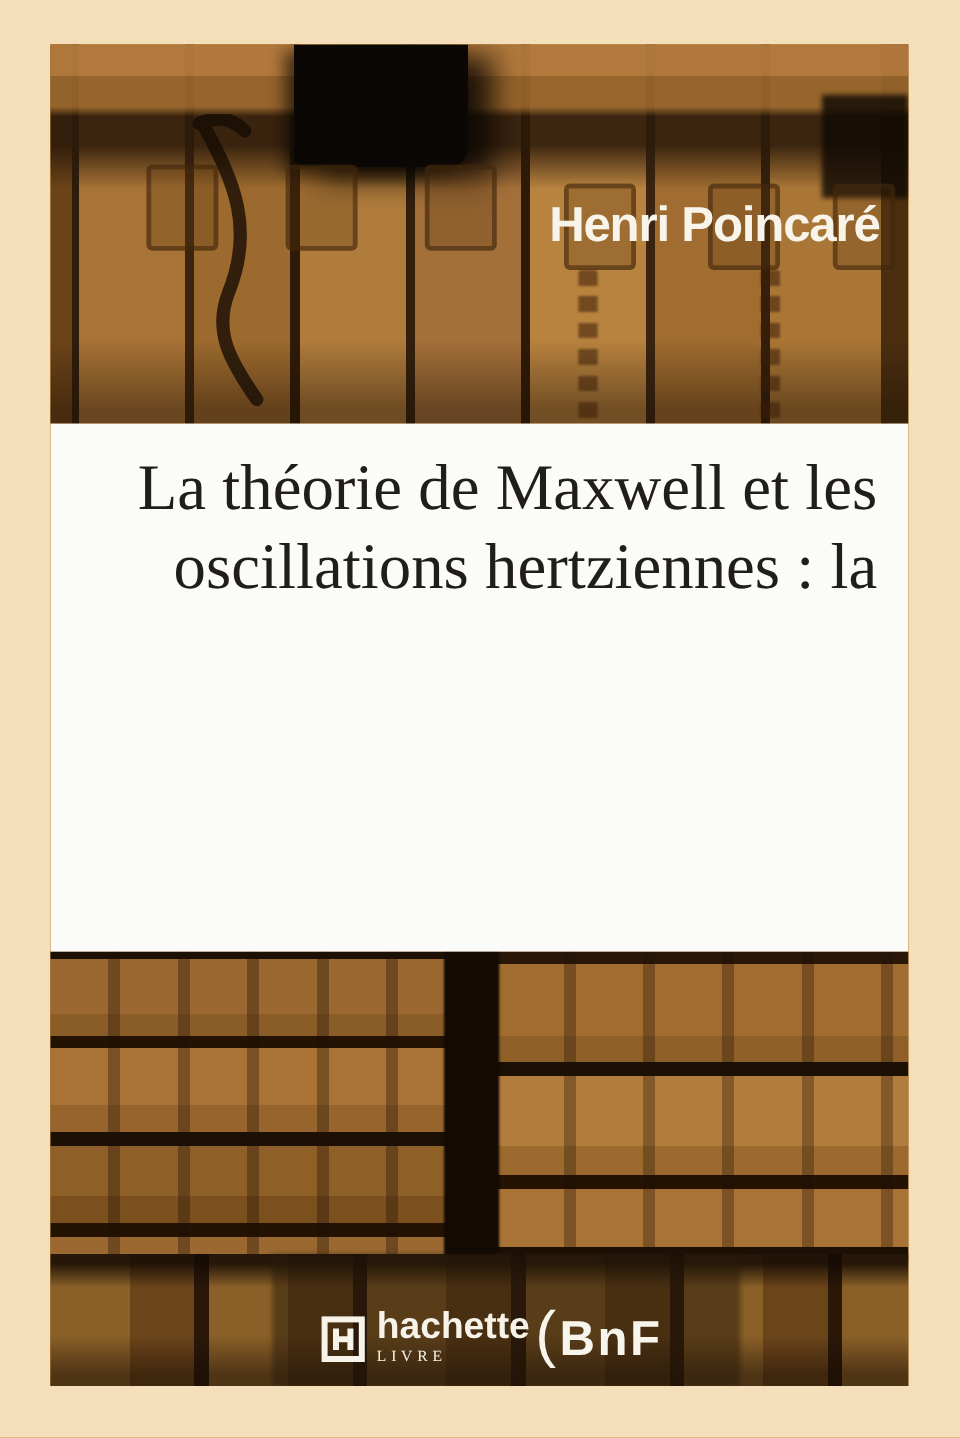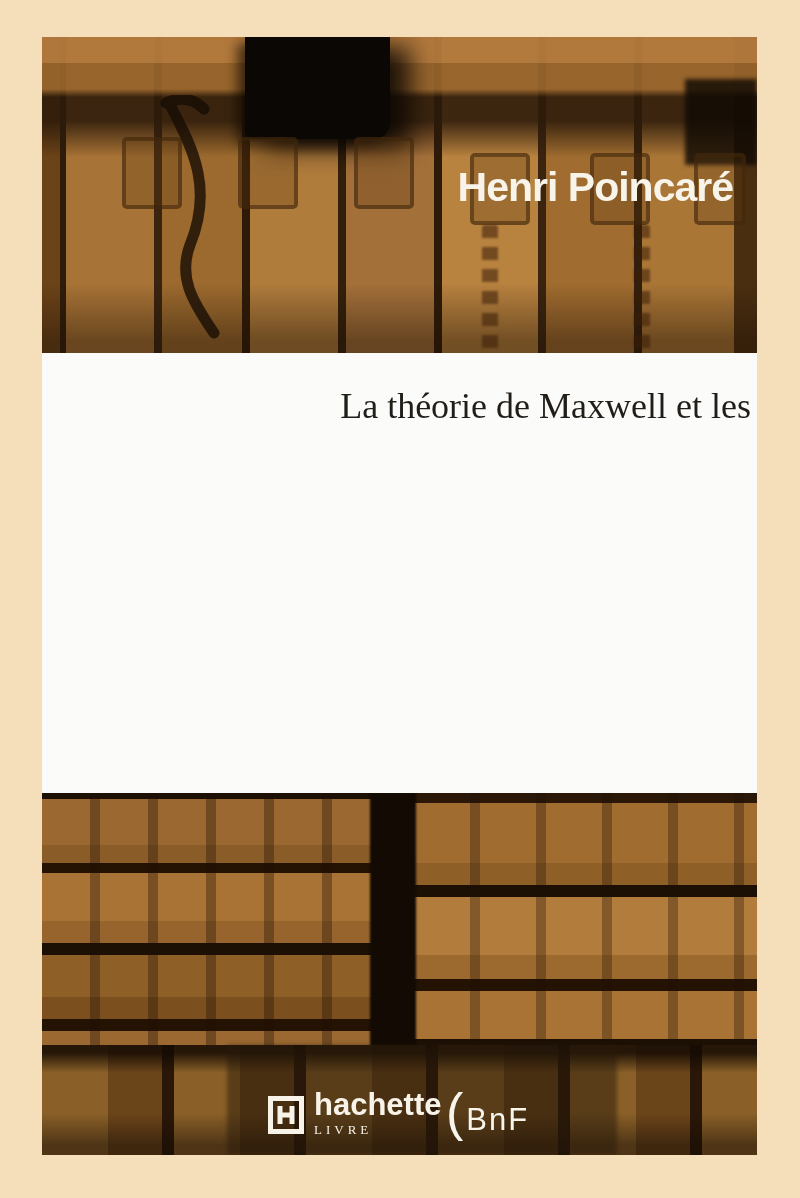--- a/index.html
+++ b/index.html
@@ -69,23 +69,23 @@
     color:#f8f4ea;font-weight:700;font-size:41px;letter-spacing:-1px;
     white-space:nowrap;
   }
 
   
   .title-band{
     position:absolute;left:0;top:316px;width:715px;height:440px;
     background:#fbfbf9;z-index:4;
   }
   .title{
-    padding:20px 6px 0 10px;text-align:right;
+    padding:20px 26px 0 10px;text-align:right;
     font-family:"Liberation Serif","DejaVu Serif",serif;
-    color:#211e19;font-size:36px;line-height:66px;font-weight:400;
+    color:#211e19;font-size:54px;line-height:66px;font-weight:400;
   }
   .title .line{white-space:nowrap;}
 
   
   .books-bottom{
     position:absolute;left:0;top:756px;width:715px;height:362px;
     background:#7c5020;
   }
   .stack-left{
     position:absolute;left:0;top:0;width:372px;height:258px;
@@ -119,32 +119,32 @@
         #8a6028 0 66px, #6b451a 66px 120px, #2a1708 120px 132px);
   }
   .logo-shade{
     position:absolute;left:185px;top:252px;width:390px;height:110px;
     background:rgba(40,26,9,.5);filter:blur(2px);
   }
 
   
   .hachette{
     position:absolute;left:225px;top:1052px;z-index:6;
-    display:flex;align-items:flex-start;gap:9px;color:#f7f3e8;
+    display:flex;align-items:flex-end;gap:9px;color:#f7f3e8;
   }
   .hachette svg{margin-top:6px;display:block;}
   .hachette-text{display:flex;flex-direction:column;line-height:1;}
   .hachette-name{font-size:31px;font-weight:700;letter-spacing:0;}
   .hachette-division{font-size:13px;font-weight:400;letter-spacing:4px;margin-top:3px;font-family:Liberation Serif, serif;}
   .bnf{
     position:absolute;left:404px;top:1046px;z-index:6;
     color:#f8f5ec;display:flex;align-items:baseline;
   }
   .bnf-paren{font-size:52px;font-weight:400;line-height:58px;margin-right:3px;}
-  .bnf-name{font-size:31px;font-weight:400;letter-spacing:2px;line-height:58px;}
+  .bnf-name{font-size:41px;font-weight:700;letter-spacing:2px;line-height:58px;}
 </style>
 </head>
 <body>
 
 <div class="cover">
   <div class="photo">
 
     <div class="books-top">
       <div class="gap-black"></div>
       <div class="dark-right"></div>
@@ -159,20 +159,21 @@
       <svg class="strap" width="130" height="250" viewBox="0 0 130 250">
         <path d="M36 8 q 22 -10 38 6 M40 10 C 66 58, 82 96, 60 150 C 48 182, 62 206, 84 238" fill="none" stroke="rgba(22,13,4,0.8)" stroke-width="11" stroke-linecap="round"></path>
       </svg>
     </div>
 
     <div class="author">Henri Poincaré</div>
 
     <div class="title-band">
       <div class="title">
         <div class="line">La théorie de Maxwell et les</div>
+        <div class="line">oscillations hertziennes : la</div>
       </div>
     </div>
 
     <div class="books-bottom">
       <div class="stack-left"></div>
       <div class="stack-right"></div>
       <div class="stack-gap"></div>
       <div class="row-vertical"></div>
       <div class="logo-shade"></div>
     </div>

